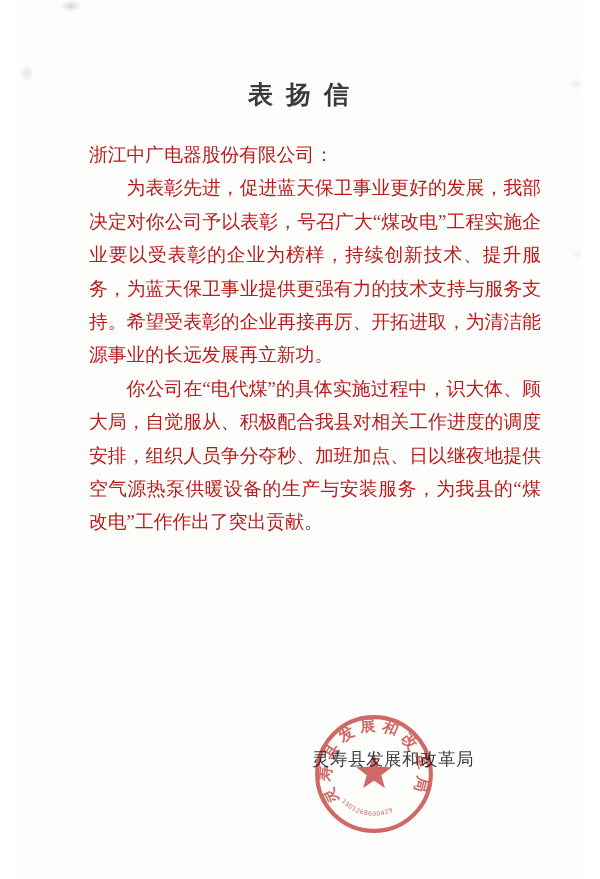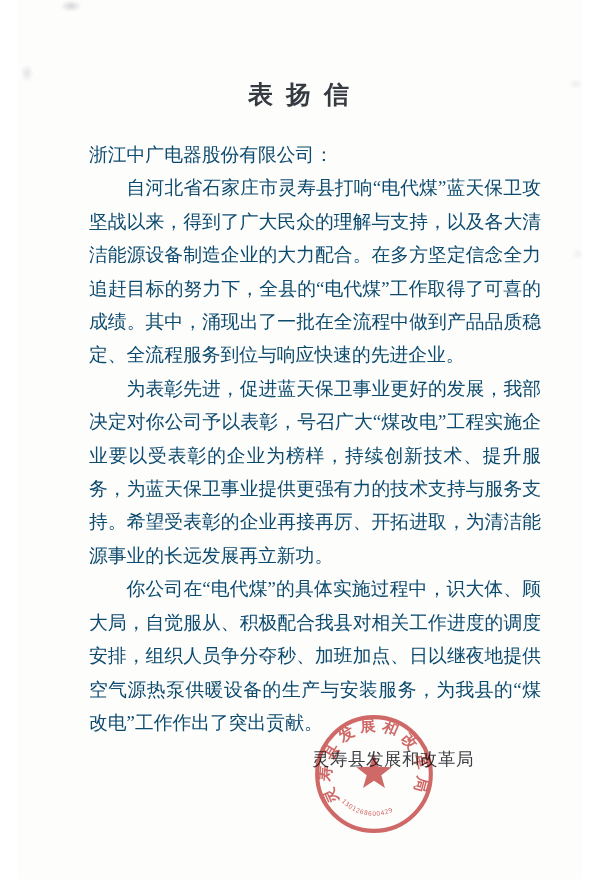--- a/index.html
+++ b/index.html
@@ -37,21 +37,21 @@
     color: #363b42;
   }
   .body-text {
     position: absolute;
     left: 71px;
     top: 138px;
     width: 452px;
     font-size: 18.8px;
     line-height: 33.4px;
     text-align: justify;
-    color: #0c4a6e;
+    color: #b91c1c;
   }
   .body-text p { margin: 0; }
   .body-text p.para { text-indent: 2em; }
   .signature {
     position: absolute;
     top: 747px;
     left: 294px;
     font-size: 17.5px;
     letter-spacing: 0.5px;
     color: #3c3e42;
@@ -96,21 +96,20 @@
 
   <div class="smudge s1"></div>
   <div class="smudge s2"></div>
   <div class="smudge s3"></div>
   <div class="smudge s4"></div>
 
   <h1 class="title">表 扬 信</h1>
 
   <div class="body-text">
     <p class="salutation">浙江中广电器股份有限公司：</p>
-    <p class="para">自河北省石家庄市灵寿县打响“电代煤”蓝天保卫攻坚战以来，得到了广大民众的理解与支持，以及各大清洁能源设备制造企业的大力配合。在多方坚定信念全力追赶目标的努力下，全县的“电代煤”工作取得了可喜的成绩。其中，涌现出了一批在全流程中做到产品品质稳定、全流程服务到位与响应快速的先进企业。</p>
     <p class="para">为表彰先进，促进蓝天保卫事业更好的发展，我部决定对你公司予以表彰，号召广大“煤改电”工程实施企业要以受表彰的企业为榜样，持续创新技术、提升服务，为蓝天保卫事业提供更强有力的技术支持与服务支持。希望受表彰的企业再接再厉、开拓进取，为清洁能源事业的长远发展再立新功。</p>
     <p class="para">你公司在“电代煤”的具体实施过程中，识大体、顾大局，自觉服从、积极配合我县对相关工作进度的调度安排，组织人员争分夺秒、加班加点、日以继夜地提供空气源热泵供暖设备的生产与安装服务，为我县的“煤改电”工作作出了突出贡献。</p>
   </div>
 
   <div class="signature">灵寿县发展和改革局</div>
 
   <svg class="seal" viewBox="0 0 120 120" aria-hidden="true">
     <defs>
       <path id="seal-arc-top" d="M 27.8 87 A 42 42 0 1 1 92.2 87" fill="none"></path>
       <path id="seal-arc-bottom" d="M 26.4 84.3 A 43 43 0 0 0 93.6 84.3" fill="none"></path>

